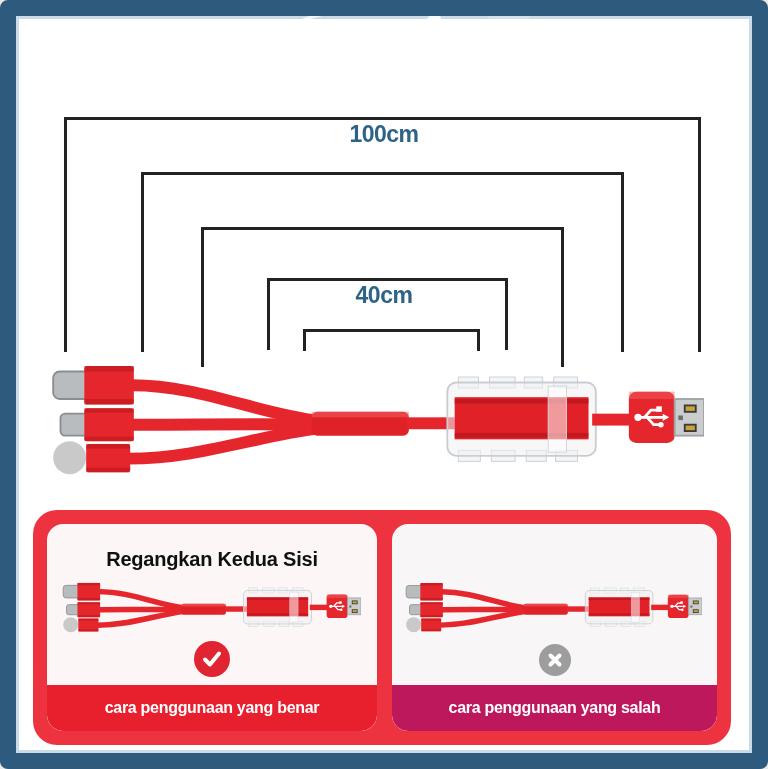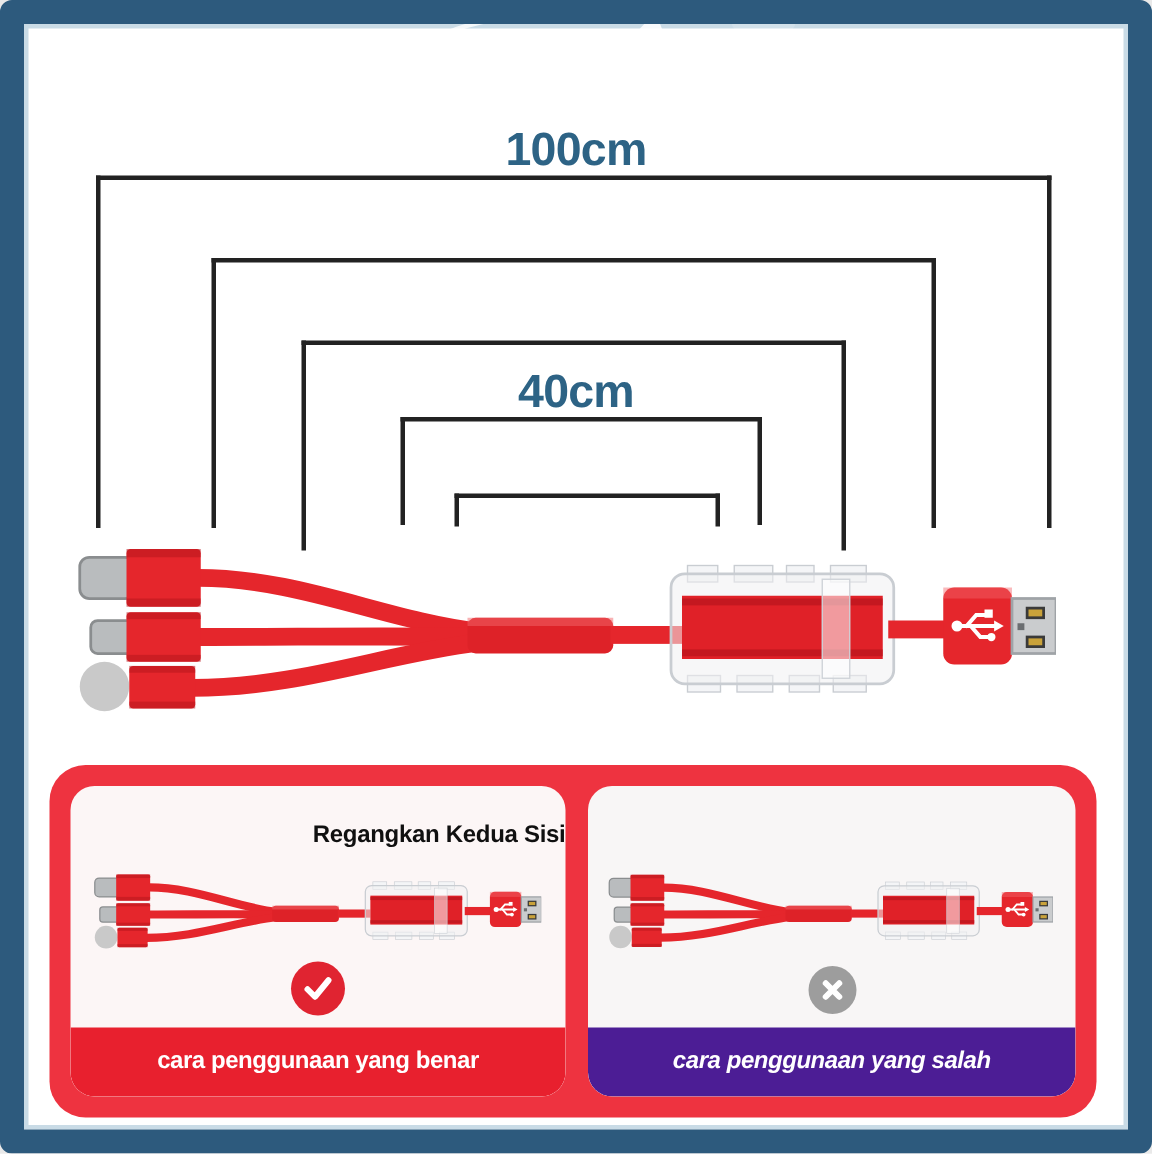--- a/index.html
+++ b/index.html
@@ -9,58 +9,58 @@
     border:16px solid #2d5a7d;border-radius:8px;overflow:hidden;
     box-shadow:inset 0 0 0 3px #c9dbe6;
     font-family:"Liberation Sans", sans-serif;
   }
   
   .top-deco{position:absolute;left:-16px;top:-16px;width:768px;height:40px;pointer-events:none;}
 
   
   .mlabel{
     position:absolute;left:0;width:736px;text-align:center;
-    font-size:31px;font-weight:bold;letter-spacing:-.5px;color:#2d6385;line-height:1.1;
+    font-size:23px;font-weight:bold;letter-spacing:-.5px;color:#2d6385;line-height:1.1;margin-top:39px;
   }
   
   .bracket{
     position:absolute;border:3px solid #222222;border-bottom:none;
   }
 
   .cable-main{position:absolute;left:28px;top:350px;width:660px;height:110px;}
 
   
   .usage-box{
     position:absolute;left:17px;top:494px;width:698px;height:235px;
     background:#ee3340;border-radius:24px;
   }
   .panel{
     position:absolute;top:14px;height:207px;border-radius:16px;overflow:hidden;
   }
   .panel.left{left:14px;width:330px;background:#fcf6f6;}
   .panel.right{left:359px;width:325px;background:#f8f6f6;}
   .ptitle{
-    position:absolute;top:24px;left:0;width:100%;text-align:right;
-    font-size:16px;font-weight:bold;color:#101010;letter-spacing:-.2px;
+    position:absolute;top:24px;left:0;width:100%;text-align:center;
+    font-size:20px;font-weight:bold;color:#101010;letter-spacing:-.2px;
   }
   .cable-mini{position:absolute;left:12px;top:58px;width:302px;height:52px;}
   .panel.right .cable-mini{left:10px;width:300px;}
   .badge{
     position:absolute;top:117px;left:50%;margin-left:-18px;width:36px;height:36px;border-radius:50%;
     display:flex;align-items:center;justify-content:center;
   }
   .badge.ok{background:#e02431;}
   .badge.bad{background:#9d9d9d;width:32px;height:32px;margin-left:-16px;top:120px;}
   .banner{
     position:absolute;left:0;bottom:0;width:100%;height:46px;
     display:flex;align-items:center;justify-content:center;
     font-size:16px;font-weight:bold;letter-spacing:-.3px;color:#ffffff;white-space:nowrap;
   }
   .banner.ok{background:#e8202e;border-radius:0 0 16px 16px;}
-  .banner.bad{background:#4c1d95;border-radius:0 0 16px 16px;font-style:italic;}
+  .banner.bad{background:#be185d;border-radius:0 0 16px 16px;}
   .hidden-defs{position:absolute;width:0;height:0;overflow:hidden;}
 </style>
 </head>
 <body>
 
 <svg class="hidden-defs" xmlns="http://www.w3.org/2000/svg" aria-hidden="true">
   <symbol id="cable3in1" viewBox="0 0 720 120">
 
     <path d="M 96 21 C 170 21, 232 52, 300 60" fill="none" stroke="#e5262c" stroke-width="13" stroke-linecap="round"></path>
     <path d="M 96 64 C 170 64, 232 63, 300 64" fill="none" stroke="#e5262c" stroke-width="13" stroke-linecap="round"></path>

